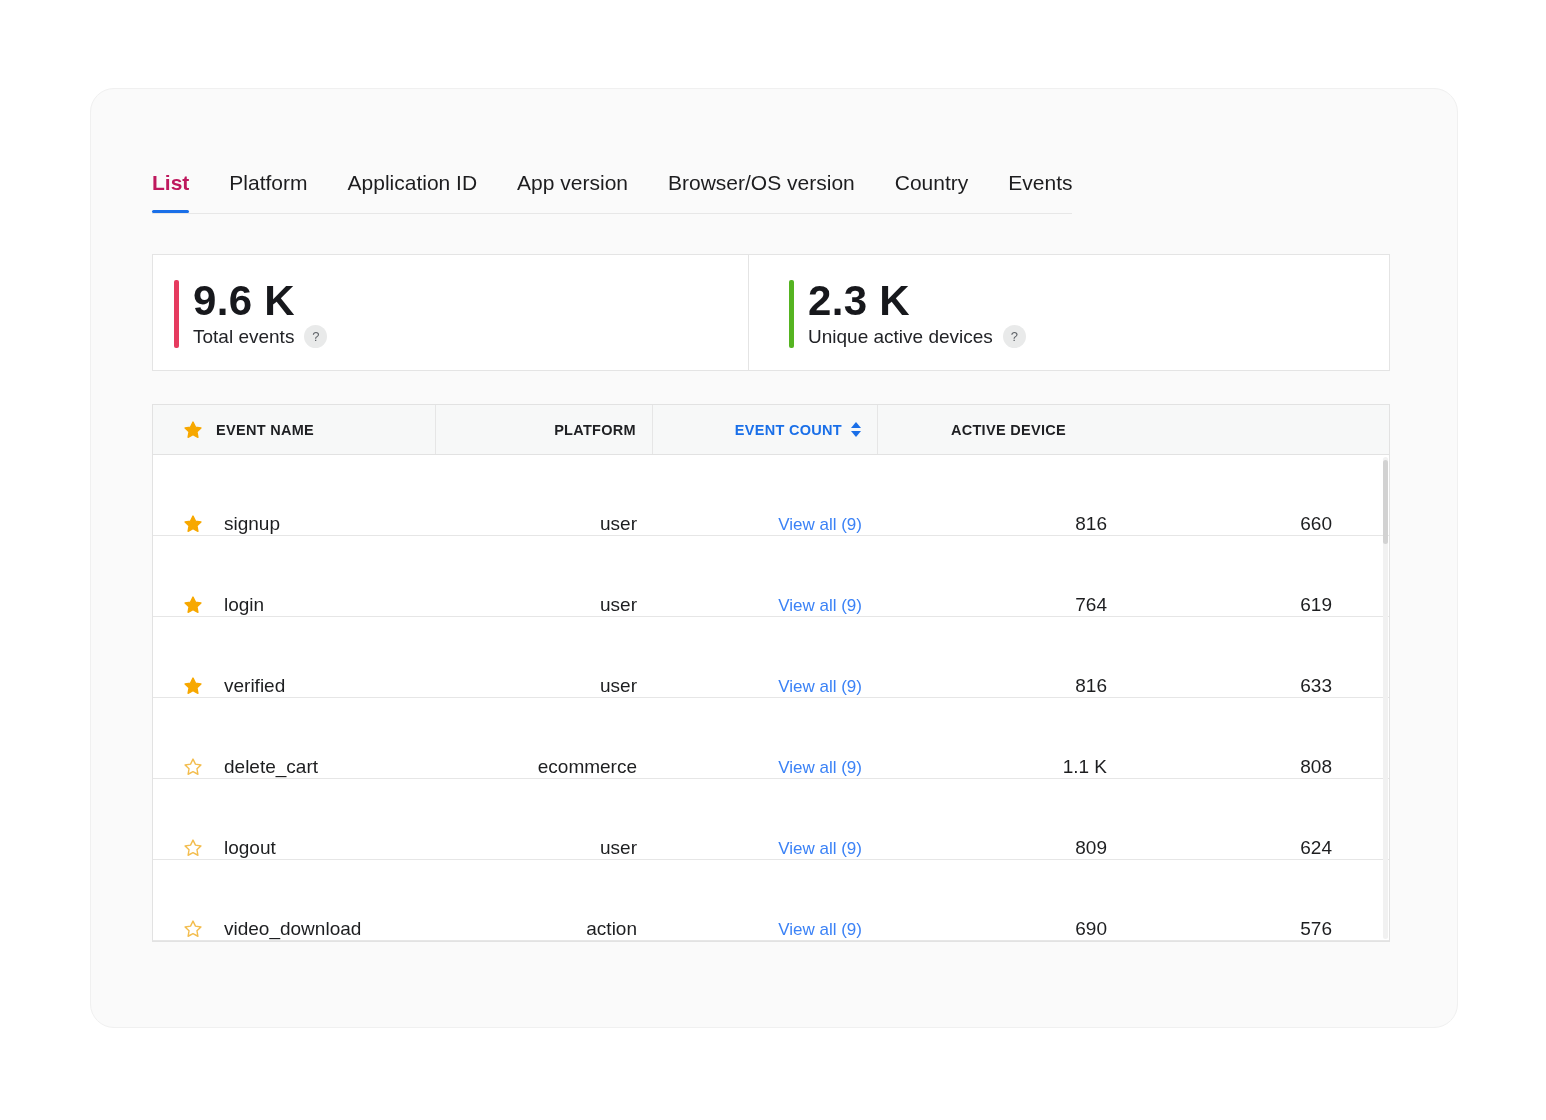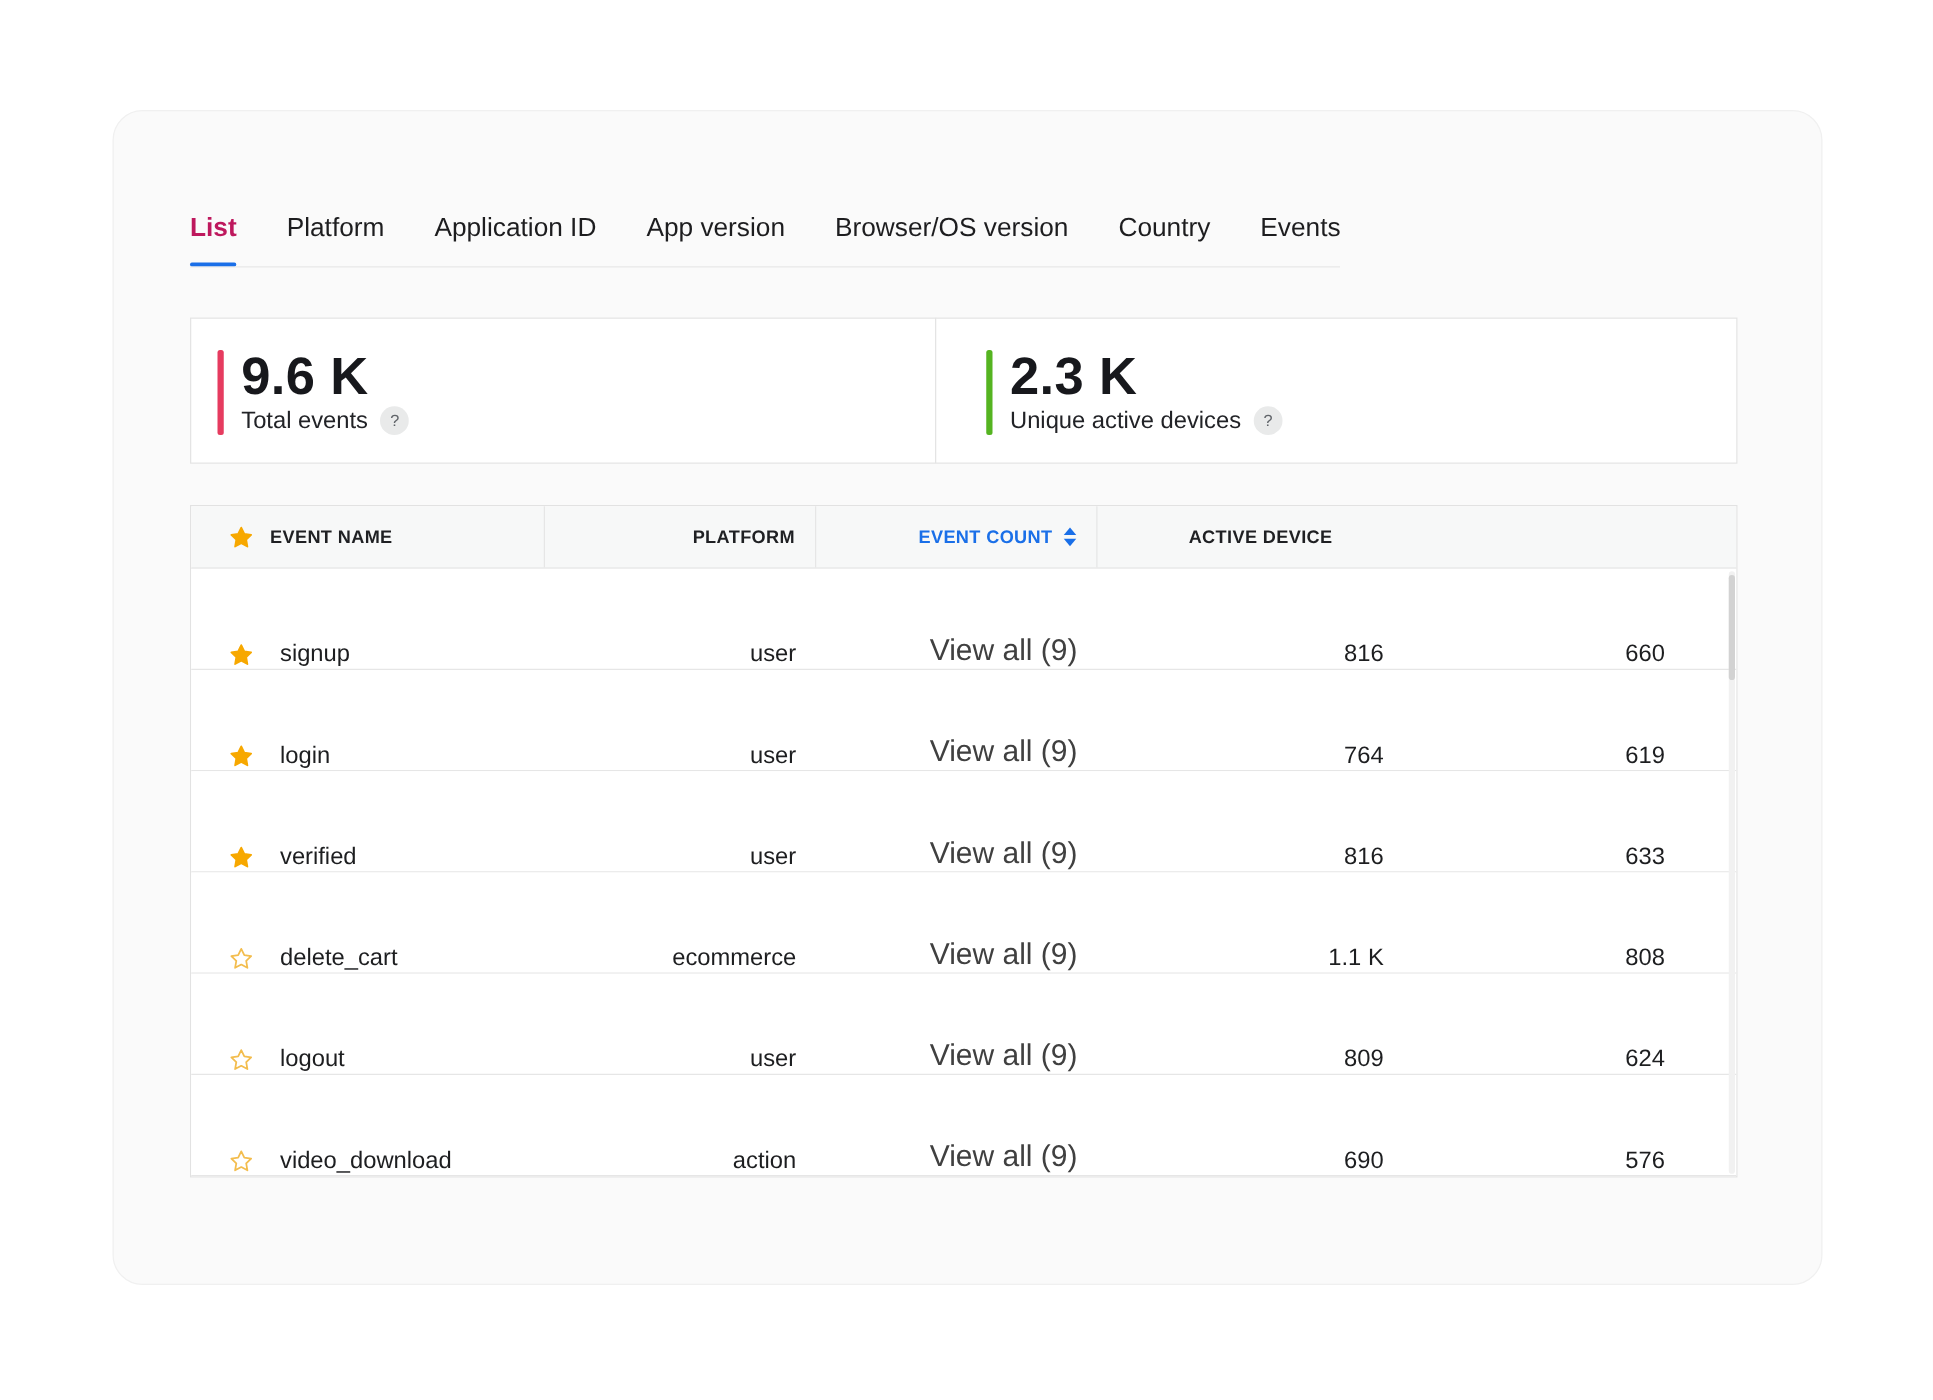--- a/index.html
+++ b/index.html
@@ -49,21 +49,21 @@
   }
   .th.name { justify-content:flex-start; padding-left:29px; gap:12px; }
   .th.count { color:#1a6fe8; gap:9px; cursor:pointer;text-align:center; }
   .th.device { border-right:none; padding-right:57px; }
 
   .tr { height:81px; border-bottom:1px solid #e6e6e6; background:#fff; }
   .tr:last-child { border-bottom:none; }
   .td { display:flex; align-items:flex-end; justify-content:flex-end; padding-right:16px; font-size:19px; color:#1d1e20; }
   .td.name { justify-content:flex-start; padding-left:29px; gap:20px; }
   .td.device { padding-right:57px; }
-  .link { color:#404040; text-decoration:none; cursor:pointer; font-size:24px; }
+  .link { color:#3b82f6; text-decoration:none; cursor:pointer; font-size:17px; }
 
   
   .star { width:22px; height:22px; display:flex; align-items:center; justify-content:center; cursor:pointer; flex:0 0 auto; }
   .star svg { display:block; }
   .star svg path { stroke-width:1.7; stroke-linejoin:round; }
   .star[data-filled="true"] svg path { fill:#f7a800; stroke:#f7a800; }
   .star[data-filled="false"] svg path { fill:none; stroke:#f3bd4e; }
 
   
   .sort-icon { display:flex; flex-direction:column; gap:3px; cursor:pointer; }

